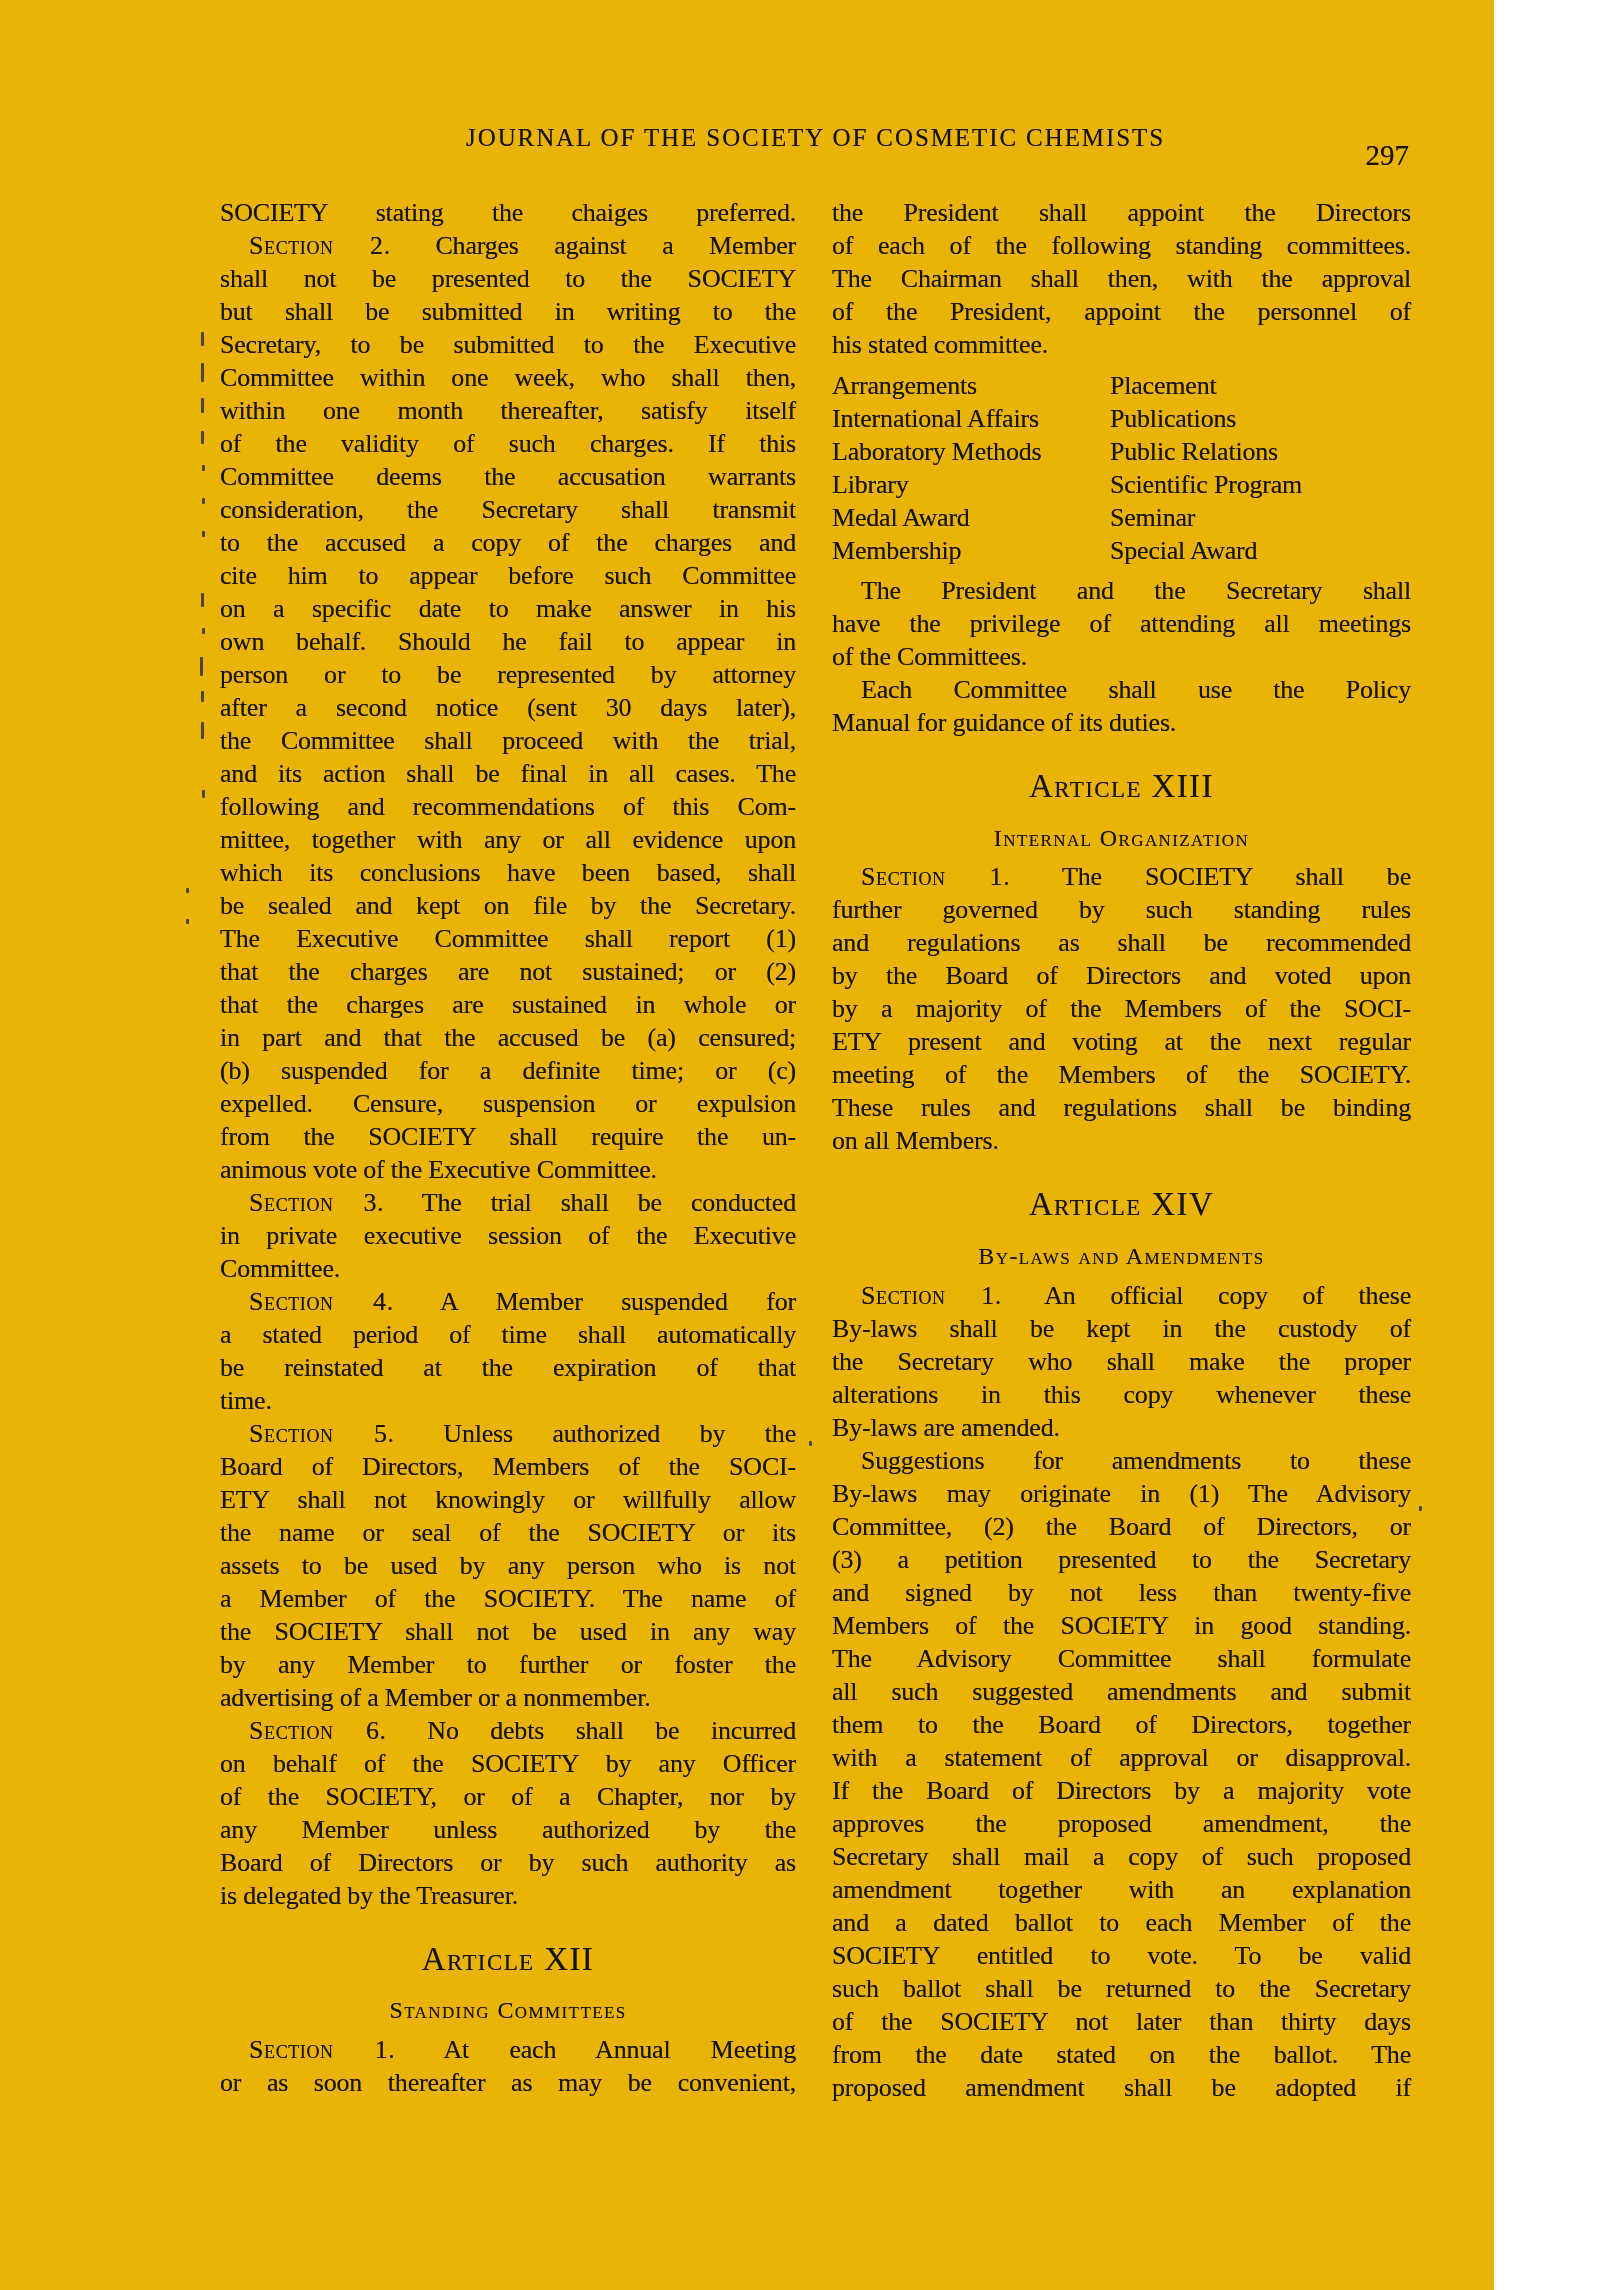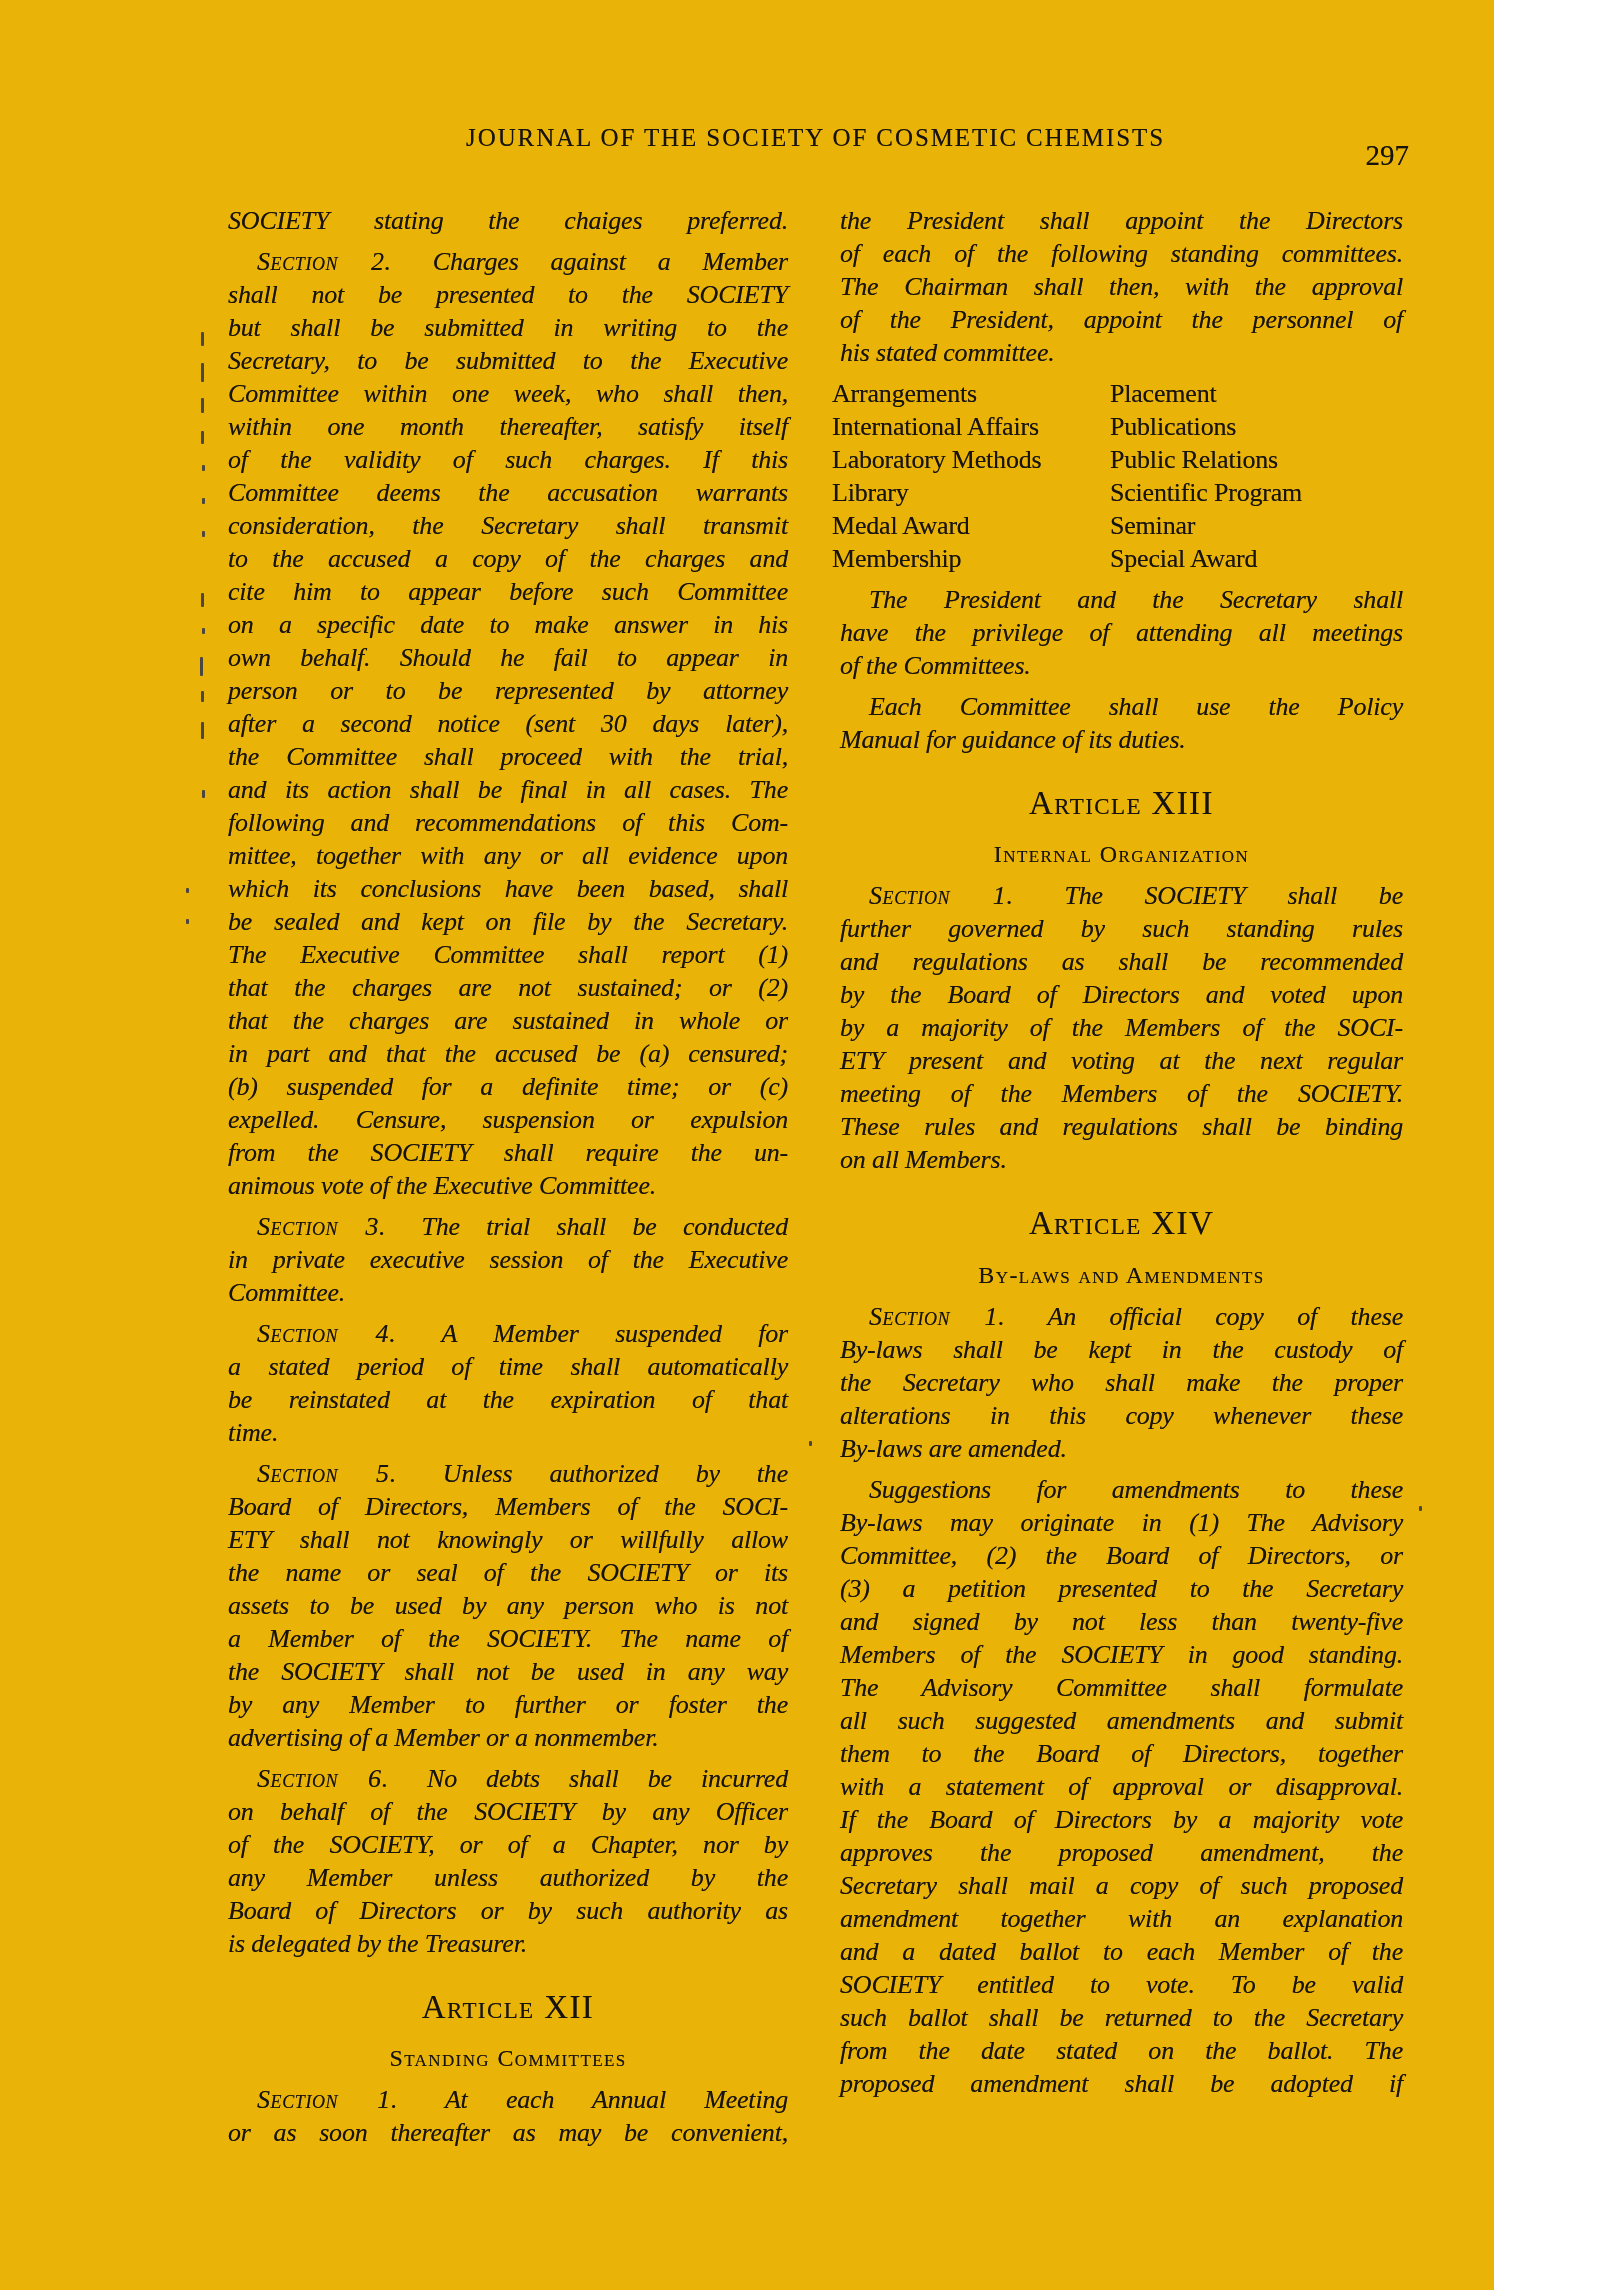--- a/index.html
+++ b/index.html
@@ -15,21 +15,21 @@
     text-align:center;font-size:25px;letter-spacing:1.9px;line-height:31px;
     white-space:nowrap;
   }
   .page-number{position:absolute;right:1.9px;top:18px;font-size:29px;line-height:31px;}
   .col{
     position:absolute;top:196px;font-size:26px;line-height:33px;
     text-align:justify;letter-spacing:-0.2px;
   }
   .col-left{left:220px;width:576px;}
   .col-right{left:832px;width:579px;}
-  .para{margin:8px;font-style:italic;}
+  .para{margin:0;}
   .line{height:33px;}
   .line.j{text-align-last:justify;}
   .line.ind{text-indent:29px;}
   .sc{font-variant:small-caps;letter-spacing:0.6px;margin-right:0.35em;}
   .article-heading{
     text-align:center;font-variant:small-caps;font-size:33px;
     letter-spacing:1.4px;margin-top:31px;height:33px;text-align-last:center;
   }
   .sub-heading{
     text-align:center;font-variant:small-caps;font-size:24px;
@@ -182,20 +182,21 @@
         <div class="line j">all such suggested amendments and submit</div>
         <div class="line j">them to the Board of Directors, together</div>
         <div class="line j">with a statement of approval or disapproval.</div>
         <div class="line j">If the Board of Directors by a majority vote</div>
         <div class="line j">approves the proposed amendment, the</div>
         <div class="line j">Secretary shall mail a copy of such proposed</div>
         <div class="line j">amendment together with an explanation</div>
         <div class="line j">and a dated ballot to each Member of the</div>
         <div class="line j">SOCIETY entitled to vote. To be valid</div>
         <div class="line j">such ballot shall be returned to the Secretary</div>
+        <div class="line j">of the SOCIETY not later than thirty days</div>
         <div class="line j">from the date stated on the ballot. The</div>
         <div class="line j">proposed amendment shall be adopted if</div>
       </div>
     </div>
 
   <div>
       <div class="tick" style="left: 201px; top: 332px; height: 13.5px;"></div>
       <div class="tick" style="left: 201px; top: 363px; height: 19.3px;"></div>
       <div class="tick" style="left: 201px; top: 398px; height: 15.4px;"></div>
       <div class="tick" style="left: 201px; top: 431px; height: 12.6px;"></div>

